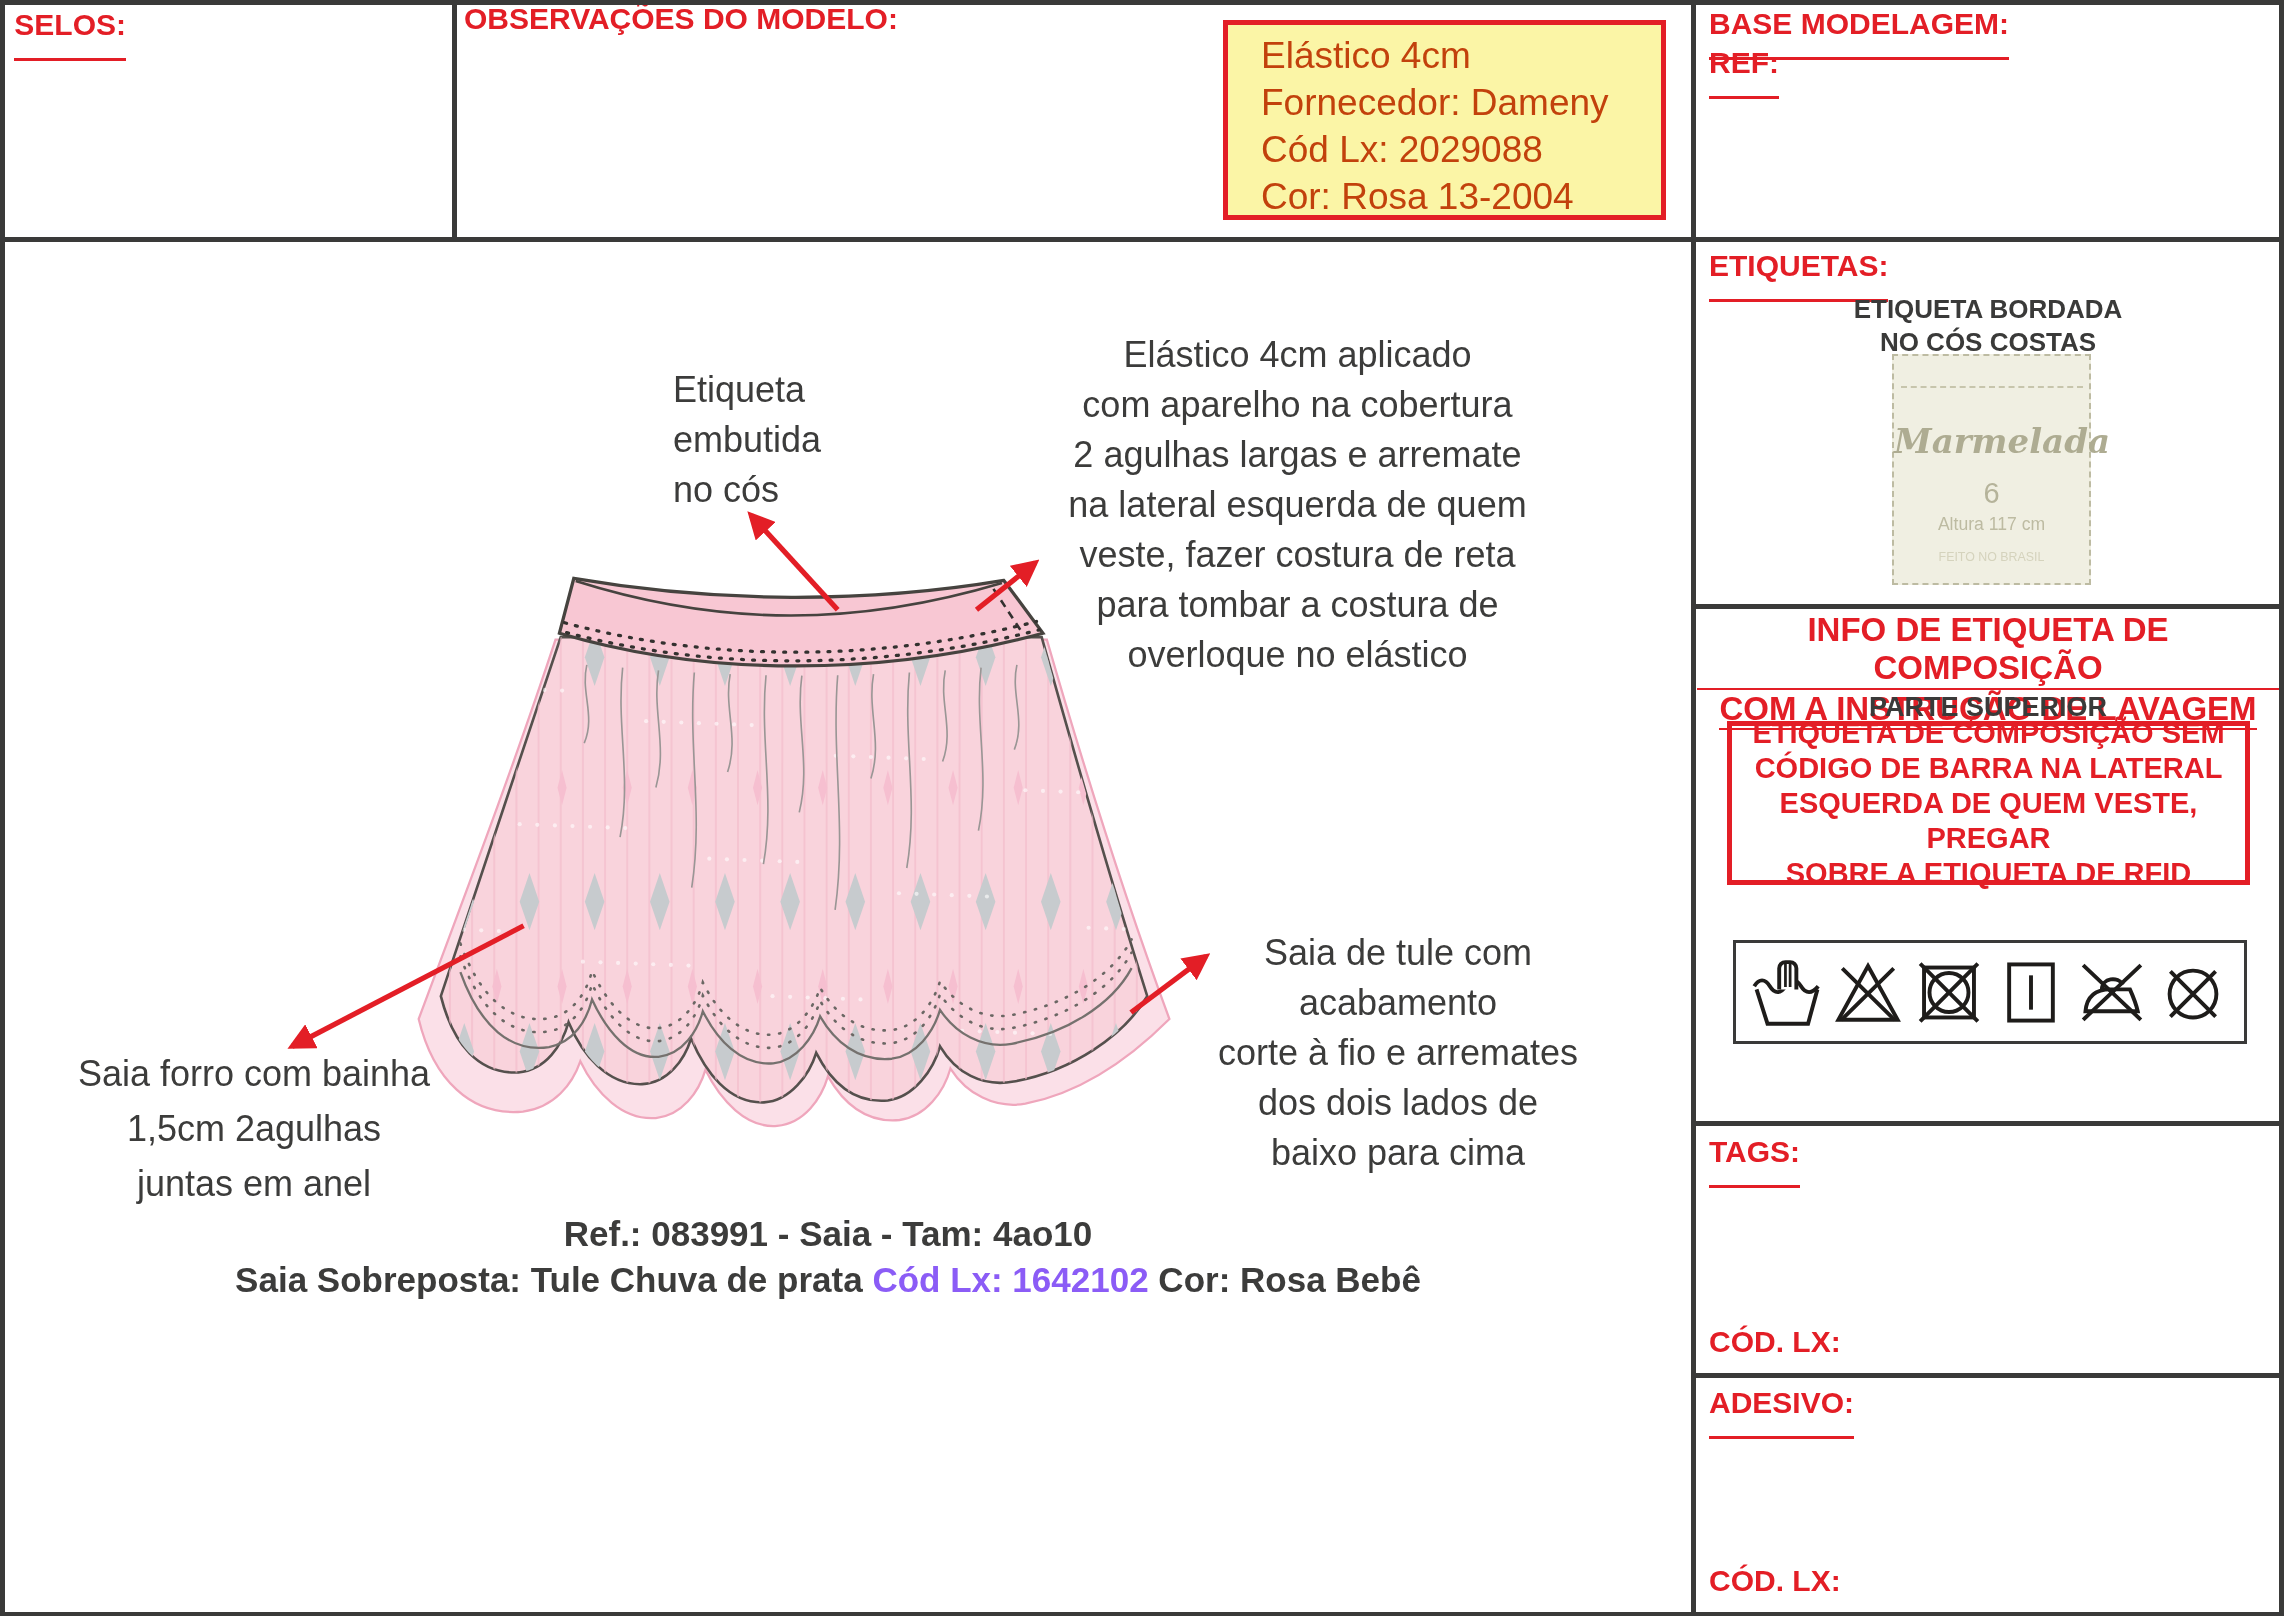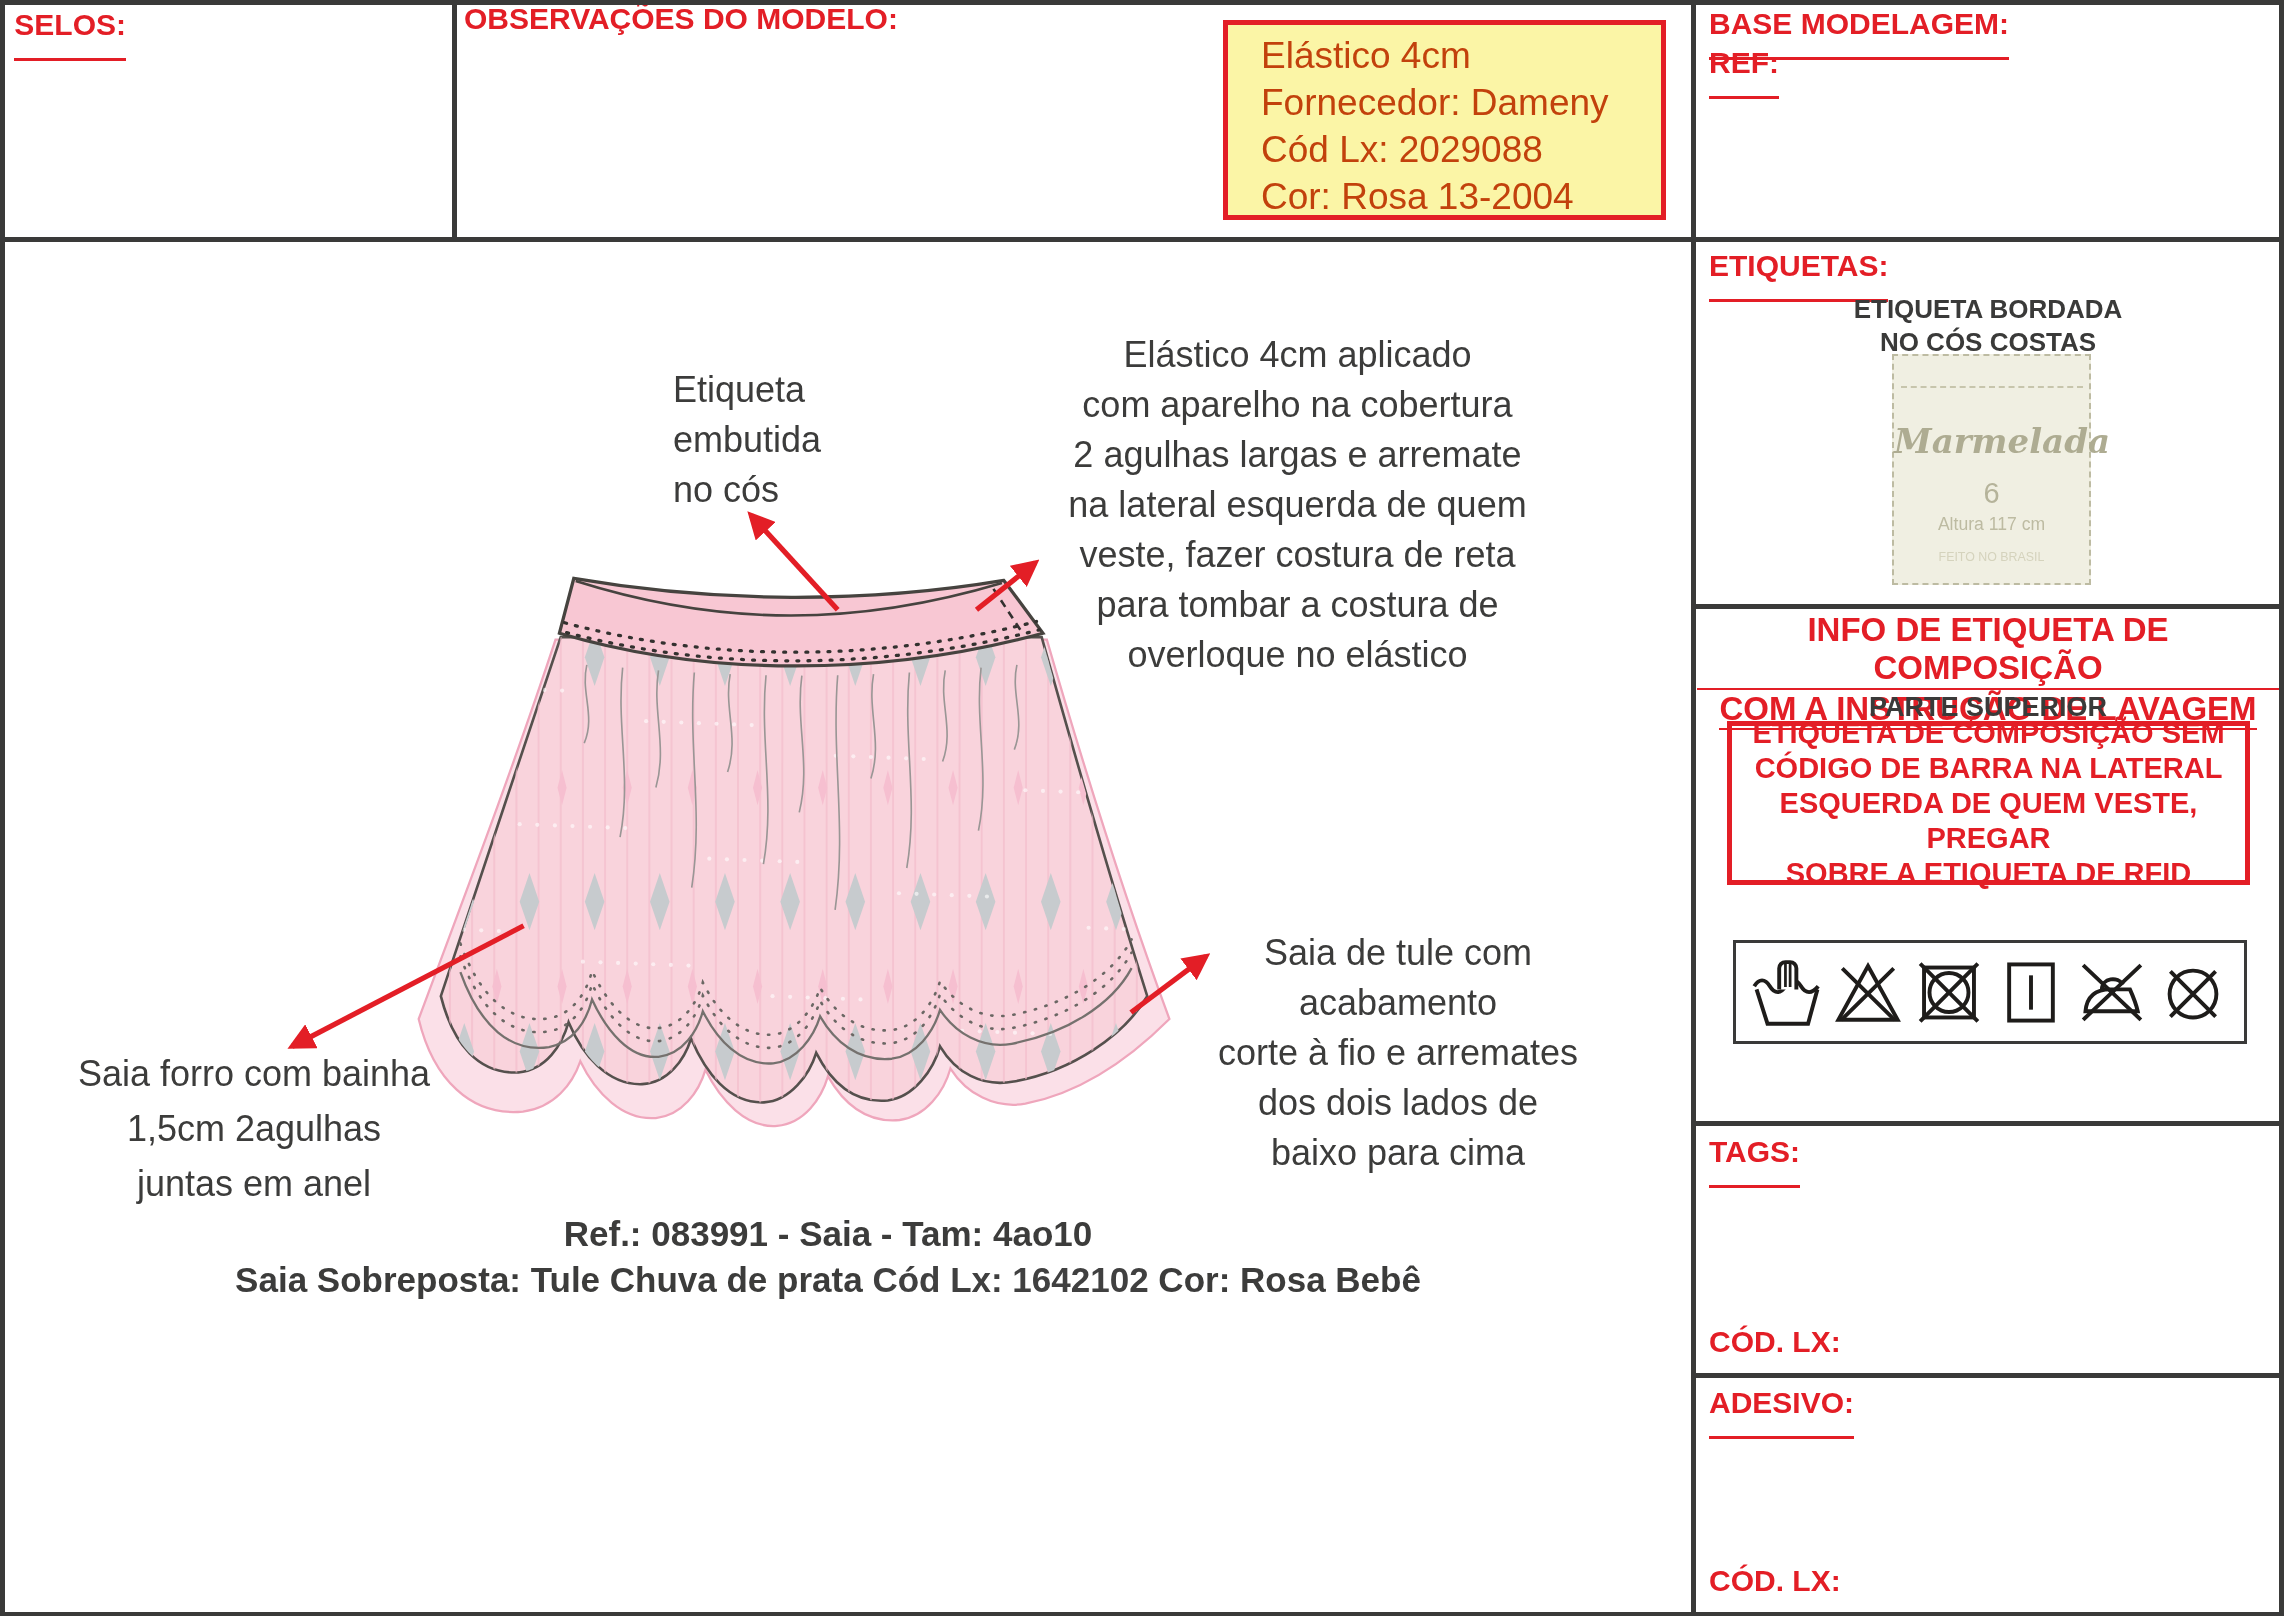--- a/index.html
+++ b/index.html
@@ -1,19 +1,19 @@
 <!DOCTYPE html>
 <html style="font-size:10.4px"><head>
 <meta charset="utf-8">
 <style>
   html,body{margin:0;padding:0;background:#ffffff;}
   body{width:2284px;height:1617px;position:relative;font-family:"Liberation Sans",sans-serif;color:#3c3c3b;overflow:hidden;}
   .frame{position:absolute;inset:0;border:5.2px solid #3a3a39;pointer-events:none;z-index:40;}
   .vline,.hline{position:absolute;background:#3a3a39;z-index:30;}
-  .red{color:#404040;}
+  .red{color:#8b5cf6;}
   .hdr{font-size:30px;font-weight:700;color:#e31e26;}
   .u{display:inline-block;border-bottom:3.3px solid currentColor;padding-bottom:16px;}
   .abs{position:absolute;}
   .pre{white-space:pre-line;}
 
   
   .note-box{position:absolute;left:1223px;top:19.6px;width:443px;height:200px;background:#fbf5a6;border:5.2px solid #e31e26;box-sizing:border-box;}
   .note-box .txt{position:absolute;left:33px;top:7.8px;font-size:37px;line-height:47px;color:#c2410c;}
   .center-col{position:absolute;left:1697px;width:582px;text-align:center;}
   .bordada{font-size:26px;font-weight:700;color:#3a3a39;line-height:33px;}

